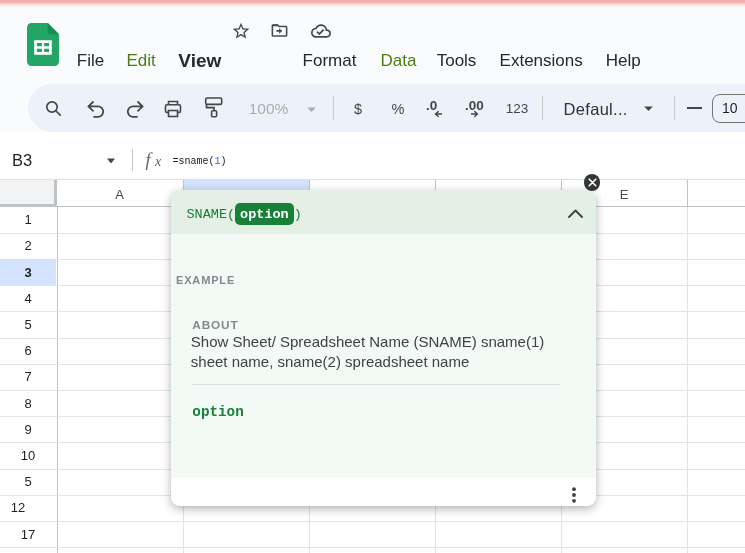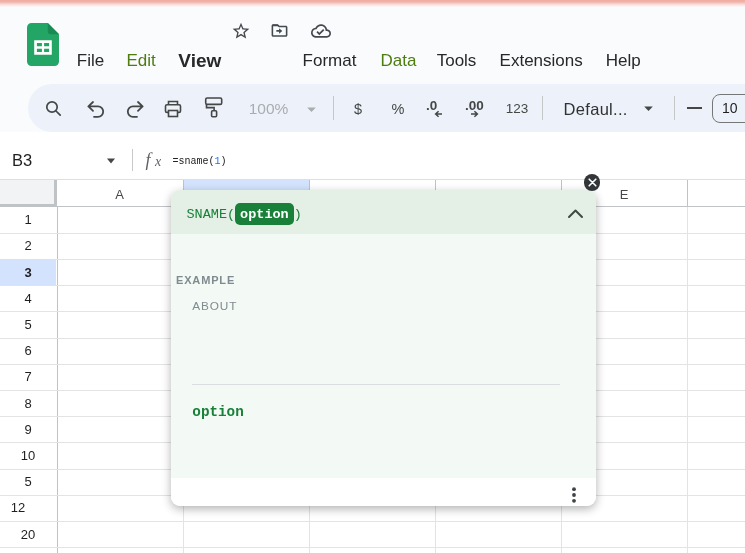--- a/index.html
+++ b/index.html
@@ -129,29 +129,30 @@
 <div class="abs ctr" style="left:0;top:393.0px;width:56px;height:20px;font-size:13px;color:#1f1f1f;">8</div>
 <div class="abs" style="left:0;top:442.3px;width:745px;height:1px;background:#e2e3e3;"></div>
 <div class="abs ctr" style="left:0;top:419.2px;width:56px;height:20px;font-size:13px;color:#1f1f1f;">9</div>
 <div class="abs" style="left:0;top:468.5px;width:745px;height:1px;background:#e2e3e3;"></div>
 <div class="abs ctr" style="left:0;top:445.4px;width:56px;height:20px;font-size:13px;color:#1f1f1f;">10</div>
 <div class="abs" style="left:0;top:494.7px;width:745px;height:1px;background:#e2e3e3;"></div>
 <div class="abs ctr" style="left:0;top:471.6px;width:56px;height:20px;font-size:13px;color:#1f1f1f;">5</div>
 <div class="abs" style="left:0;top:520.9px;width:745px;height:1px;background:#e2e3e3;"></div>
 <div class="abs ctr" style="left:0;top:497.8px;width:36px;height:20px;font-size:13px;color:#1f1f1f;">12</div>
 <div class="abs" style="left:0;top:547.1px;width:745px;height:1px;background:#e2e3e3;"></div>
-<div class="abs ctr" style="left:0;top:524.0px;width:56px;height:20px;font-size:13px;color:#1f1f1f;">20</div>
+<div class="abs ctr" style="left:0;top:524.0px;width:56px;height:20px;font-size:13px;color:#1f1f1f;">17</div>
 <div class="abs" style="left:171px;top:190px;width:424.6px;height:315.5px;border-radius:9px;overflow:hidden;background:#f3f9f4;box-shadow:0 3px 10px rgba(0,0,0,0.3);z-index:10;">
 <div class="abs" style="left:0;top:0;width:100%;height:43.5px;background:#e4f0e5;"></div>
 <div class="abs mono" style="left:15.5px;top:16.5px;font-size:13.5px;color:#188038;">SNAME(<span style="background:#188038;color:#fff;font-weight:bold;border-radius:5px;padding:3.5px 5px;">option</span>)</div>
 <svg class="abs" style="left:396px;top:18px;" width="17" height="11" viewBox="0 0 17 11">
         <path d="M2 9 L8.5 2.5 15 9" fill="none" stroke="#3f4a42" stroke-width="2" stroke-linecap="round" stroke-linejoin="round"></path>
       </svg>
 <div class="abs" style="left:5px;top:62.5px;font-size:11px;font-weight:bold;letter-spacing:0.85px;color:#818a8f;margin-top:21px;">EXAMPLE</div>
-<div class="abs" style="left:21.3px;top:109px;font-size:11.8px;font-weight:normal;letter-spacing:0.85px;color:#818a8f;">ABOUT</div>
+<div class="abs" style="left:21.3px;top:128px;font-size:11.8px;font-weight:bold;letter-spacing:0.85px;color:#818a8f;">ABOUT</div>
+<div class="abs" style="left:19.8px;top:142px;font-size:15px;color:#3f4246;line-height:19.5px;white-space:nowrap;">Show Sheet/ Spreadsheet Name (SNAME) sname(1)<br>sheet name, sname(2) spreadsheet name</div>
 <div class="abs" style="left:21.3px;top:194.3px;width:368px;height:1px;background:#dbdde0;"></div>
 <div class="abs mono" style="left:21.3px;top:214px;font-size:14.3px;font-weight:bold;color:#188038;">option</div>
 <div class="abs" style="left:0;top:288px;width:100%;height:27.5px;background:#fff;"></div>
 <svg class="abs" style="left:400px;top:297px;" width="6" height="16" viewBox="0 0 6 16">
 <circle cx="3" cy="2.2" r="1.9" fill="#3f4346"></circle>
         <circle cx="3" cy="8" r="1.9" fill="#3f4346"></circle>
         <circle cx="3" cy="13.8" r="1.9" fill="#3f4346"></circle>
       </svg>
 </div>
 <div class="abs ctr" style="left:583.8px;top:174.4px;width:16.5px;height:16.5px;border-radius:50%;background:#333638;z-index:11;">

